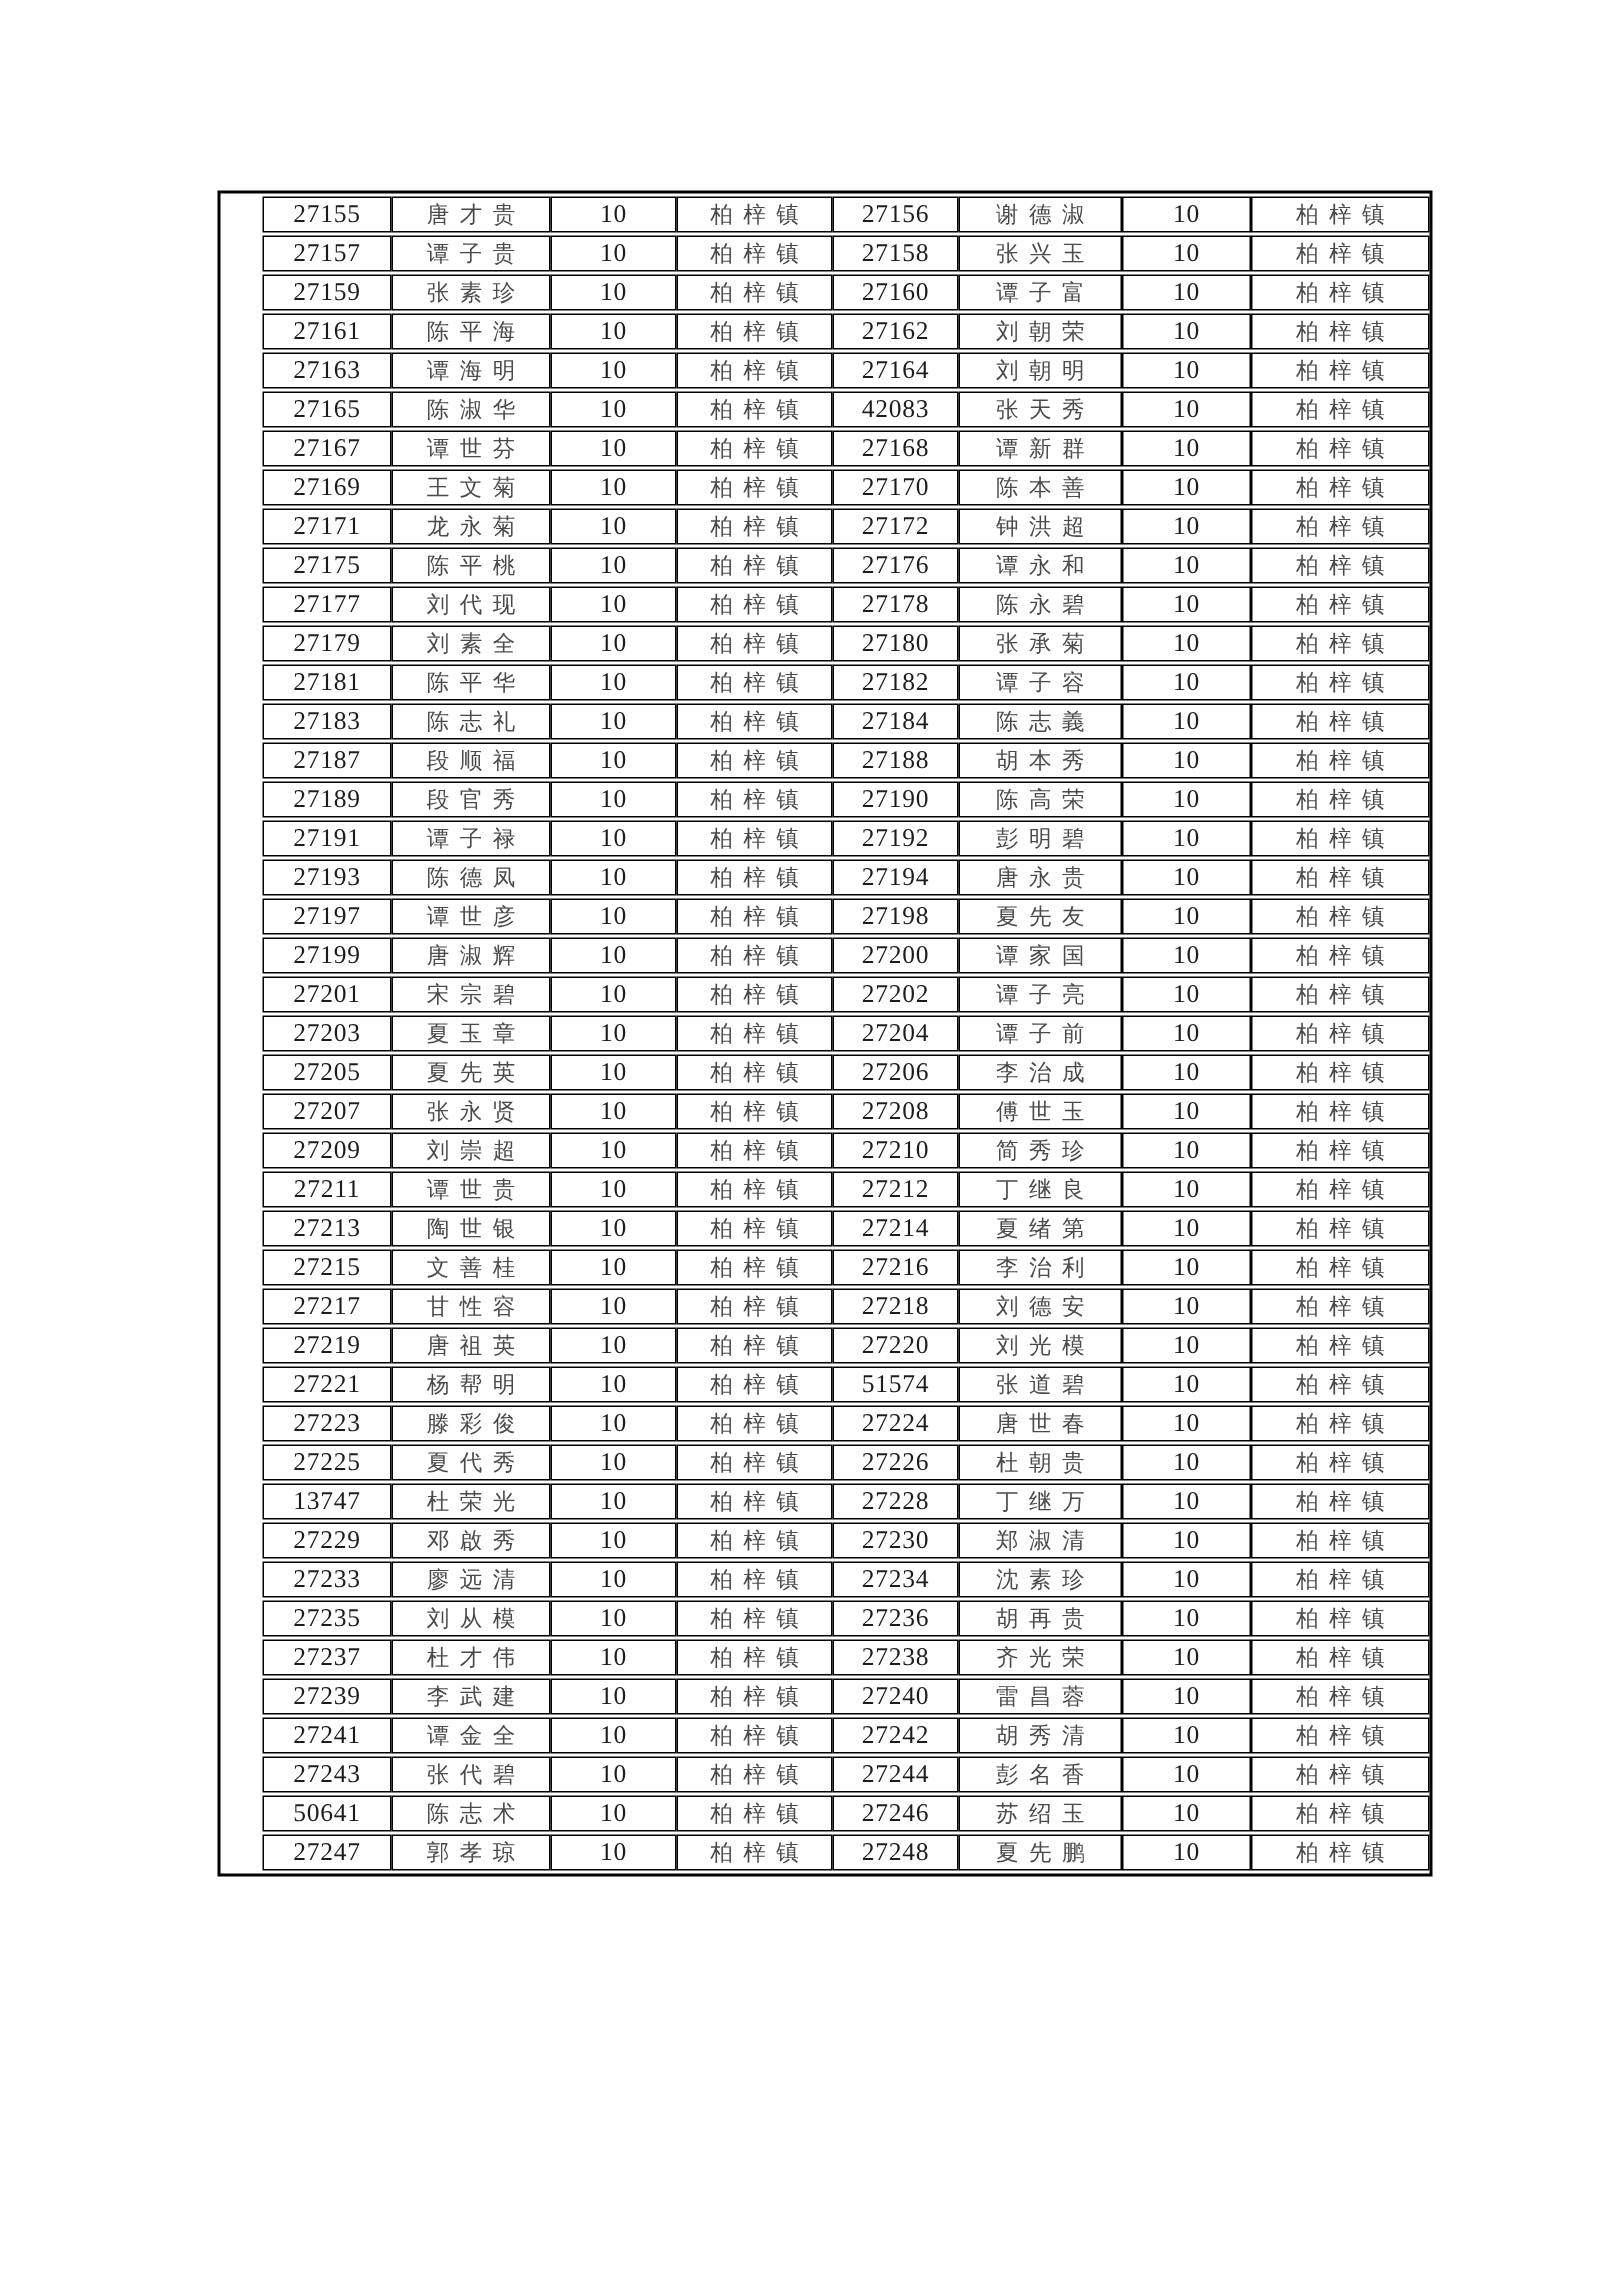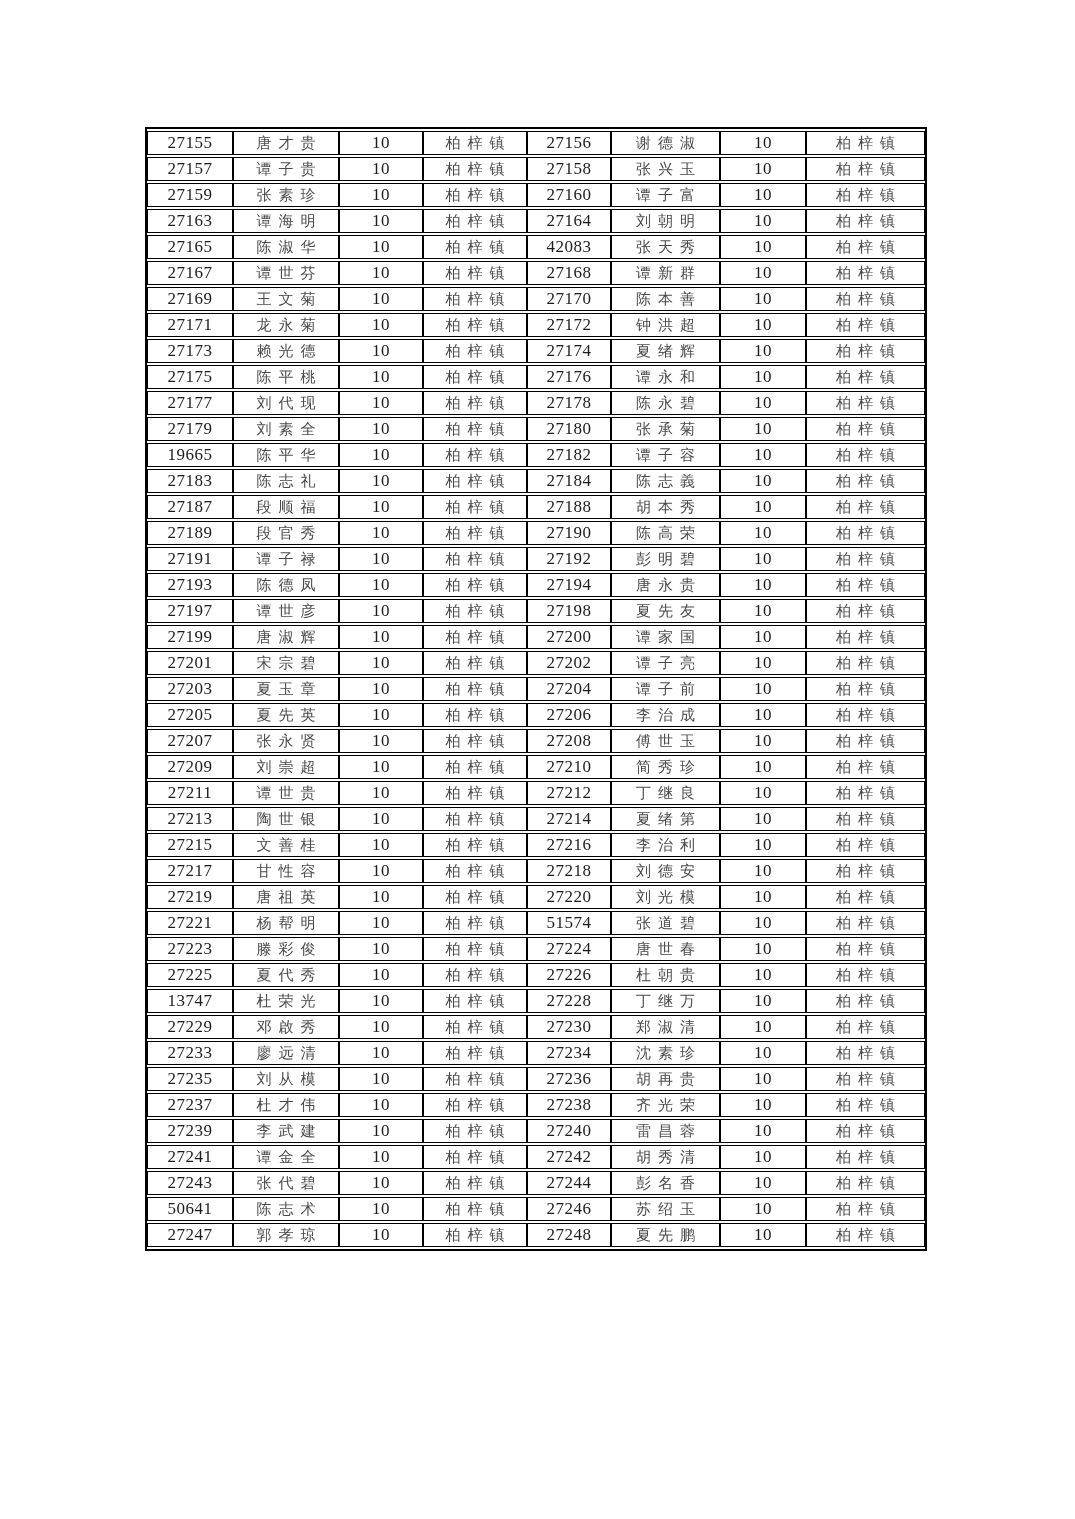--- a/index.html
+++ b/index.html
@@ -17,20 +17,21 @@
   }
   table.roster {
     position: absolute;
     left: 145px;
     top: 127px;
     width: 636px;
     border-collapse: separate;
     border-spacing: 0 2px;
     table-layout: fixed;
     border: 2px solid #000000;
+    padding-left: 28px;
   }
   col.c-id-l    { width: 86px;  }
   col.c-name-l  { width: 106px; }
   col.c-amt-l   { width: 84px;  }
   col.c-town-l  { width: 104px; }
   col.c-id-r    { width: 84px;  }
   col.c-name-r  { width: 109px; }
   col.c-amt-r   { width: 86px;  }
   col.c-town-r  { width: 119px; }
   table.roster td {
@@ -94,20 +95,30 @@
           <td class="id-cell">27159</td>
           <td class="name-cell">张素珍</td>
           <td class="amount-cell">10</td>
           <td class="town-cell">柏梓镇</td>
           <td class="id-cell">27160</td>
           <td class="name-cell">谭子富</td>
           <td class="amount-cell">10</td>
           <td class="town-cell">柏梓镇</td>
         </tr>
         <tr>
+          <td class="id-cell">27161</td>
+          <td class="name-cell">陈平海</td>
+          <td class="amount-cell">10</td>
+          <td class="town-cell">柏梓镇</td>
+          <td class="id-cell">27162</td>
+          <td class="name-cell">刘朝荣</td>
+          <td class="amount-cell">10</td>
+          <td class="town-cell">柏梓镇</td>
+        </tr>
+        <tr>
           <td class="id-cell">27163</td>
           <td class="name-cell">谭海明</td>
           <td class="amount-cell">10</td>
           <td class="town-cell">柏梓镇</td>
           <td class="id-cell">27164</td>
           <td class="name-cell">刘朝明</td>
           <td class="amount-cell">10</td>
           <td class="town-cell">柏梓镇</td>
         </tr>
         <tr>
@@ -144,30 +155,20 @@
           <td class="id-cell">27171</td>
           <td class="name-cell">龙永菊</td>
           <td class="amount-cell">10</td>
           <td class="town-cell">柏梓镇</td>
           <td class="id-cell">27172</td>
           <td class="name-cell">钟洪超</td>
           <td class="amount-cell">10</td>
           <td class="town-cell">柏梓镇</td>
         </tr>
         <tr>
-          <td class="id-cell">27173</td>
-          <td class="name-cell">赖光德</td>
-          <td class="amount-cell">10</td>
-          <td class="town-cell">柏梓镇</td>
-          <td class="id-cell">27174</td>
-          <td class="name-cell">夏绪辉</td>
-          <td class="amount-cell">10</td>
-          <td class="town-cell">柏梓镇</td>
-        </tr>
-        <tr>
           <td class="id-cell">27175</td>
           <td class="name-cell">陈平桃</td>
           <td class="amount-cell">10</td>
           <td class="town-cell">柏梓镇</td>
           <td class="id-cell">27176</td>
           <td class="name-cell">谭永和</td>
           <td class="amount-cell">10</td>
           <td class="town-cell">柏梓镇</td>
         </tr>
         <tr>
@@ -184,21 +185,21 @@
           <td class="id-cell">27179</td>
           <td class="name-cell">刘素全</td>
           <td class="amount-cell">10</td>
           <td class="town-cell">柏梓镇</td>
           <td class="id-cell">27180</td>
           <td class="name-cell">张承菊</td>
           <td class="amount-cell">10</td>
           <td class="town-cell">柏梓镇</td>
         </tr>
         <tr>
-          <td class="id-cell">19665</td>
+          <td class="id-cell">27181</td>
           <td class="name-cell">陈平华</td>
           <td class="amount-cell">10</td>
           <td class="town-cell">柏梓镇</td>
           <td class="id-cell">27182</td>
           <td class="name-cell">谭子容</td>
           <td class="amount-cell">10</td>
           <td class="town-cell">柏梓镇</td>
         </tr>
         <tr>
           <td class="id-cell">27183</td>

